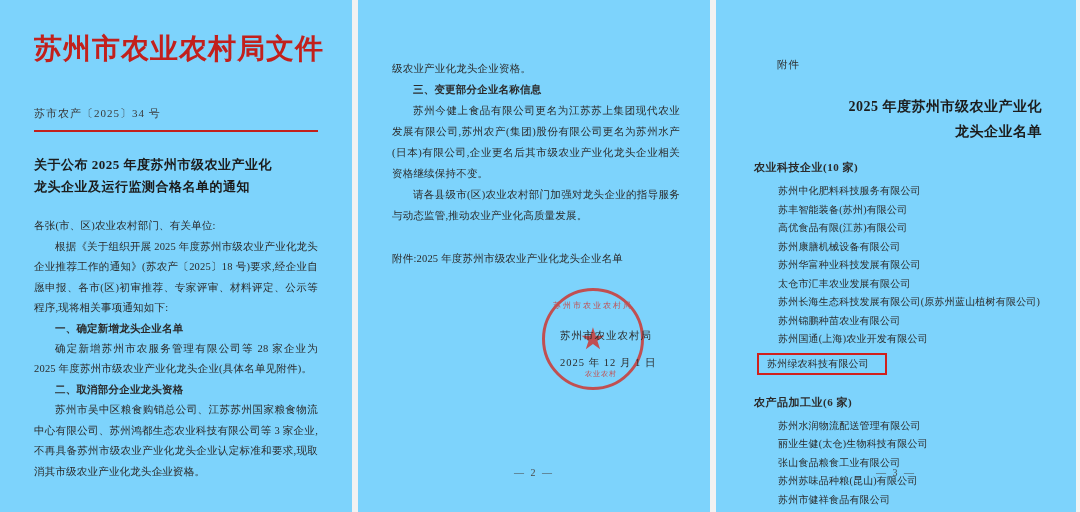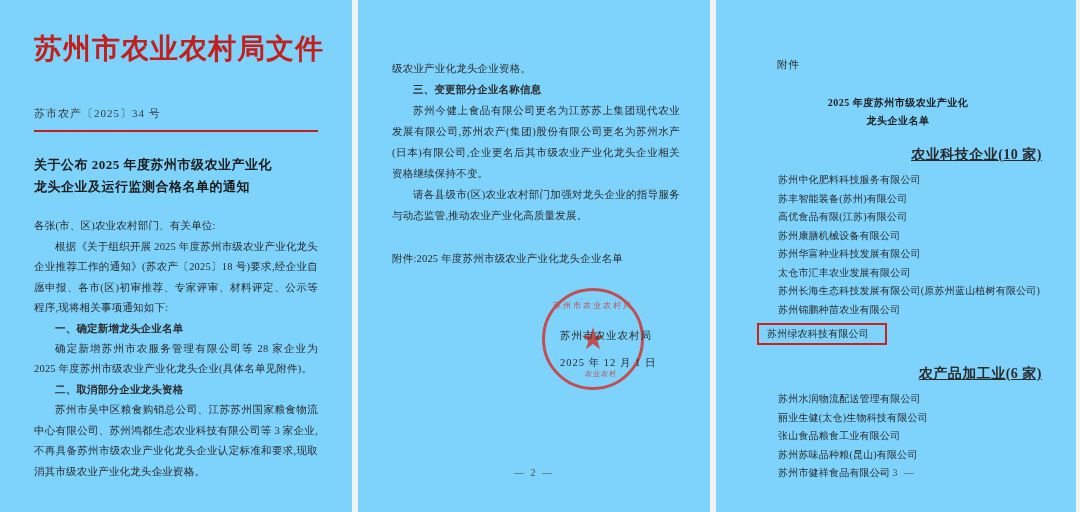--- a/index.html
+++ b/index.html
@@ -153,39 +153,38 @@
 
   
   .p3-attach {
     font-size: 10.5px;
     color: #2b2b2b;
     margin-top: 28px;
     margin-left: 23px;
     letter-spacing: 1px;
   }
   .p3-title {
-    text-align: center;
-    font-size: 10px;
+    text-align: right;
+    font-size: 14px;
     font-weight: bold;
     color: #1c1c1c;
     line-height: 1.8;
     margin-top: 22px;
     letter-spacing: 0.5px;
   }
   .p3-group {
     margin-top: 16px;
   }
   .p3-group-head {
-    text-align: right;
-    font-size: 14px;
+    text-align: left;
+    font-size: 11px;
     color: #2b2b2b;
     font-weight: bold;
     margin-bottom: 7px;
     letter-spacing: 0.5px;
-    text-decoration: underline;
   }
   .p3-item {
     font-size: 10px;
     color: #2b2b2b;
     line-height: 1.85;
     padding-left: 24px;
     letter-spacing: 0.2px;
     white-space: nowrap;
   }
   .p3-item.highlight {
@@ -272,20 +271,21 @@
     <div class="p3-group">
       <div class="p3-group-head">农业科技企业(10 家)</div>
       <div class="p3-item">苏州中化肥料科技服务有限公司</div>
       <div class="p3-item">苏丰智能装备(苏州)有限公司</div>
       <div class="p3-item">高优食品有限(江苏)有限公司</div>
       <div class="p3-item">苏州康膳机械设备有限公司</div>
       <div class="p3-item">苏州华富种业科技发展有限公司</div>
       <div class="p3-item">太仓市汇丰农业发展有限公司</div>
       <div class="p3-item">苏州长海生态科技发展有限公司(原苏州蓝山植树有限公司)</div>
       <div class="p3-item">苏州锦鹏种苗农业有限公司</div>
+      <div class="p3-item">苏州国通(上海)农业开发有限公司</div>
       <div class="p3-item highlight-wrap">
         <span class="p3-item highlight">苏州绿农科技有限公司</span>
       </div>
     </div>
 
     <div class="p3-group">
       <div class="p3-group-head">农产品加工业(6 家)</div>
       <div class="p3-item">苏州水润物流配送管理有限公司</div>
       <div class="p3-item">丽业生健(太仓)生物科技有限公司</div>
       <div class="p3-item">张山食品粮食工业有限公司</div>

